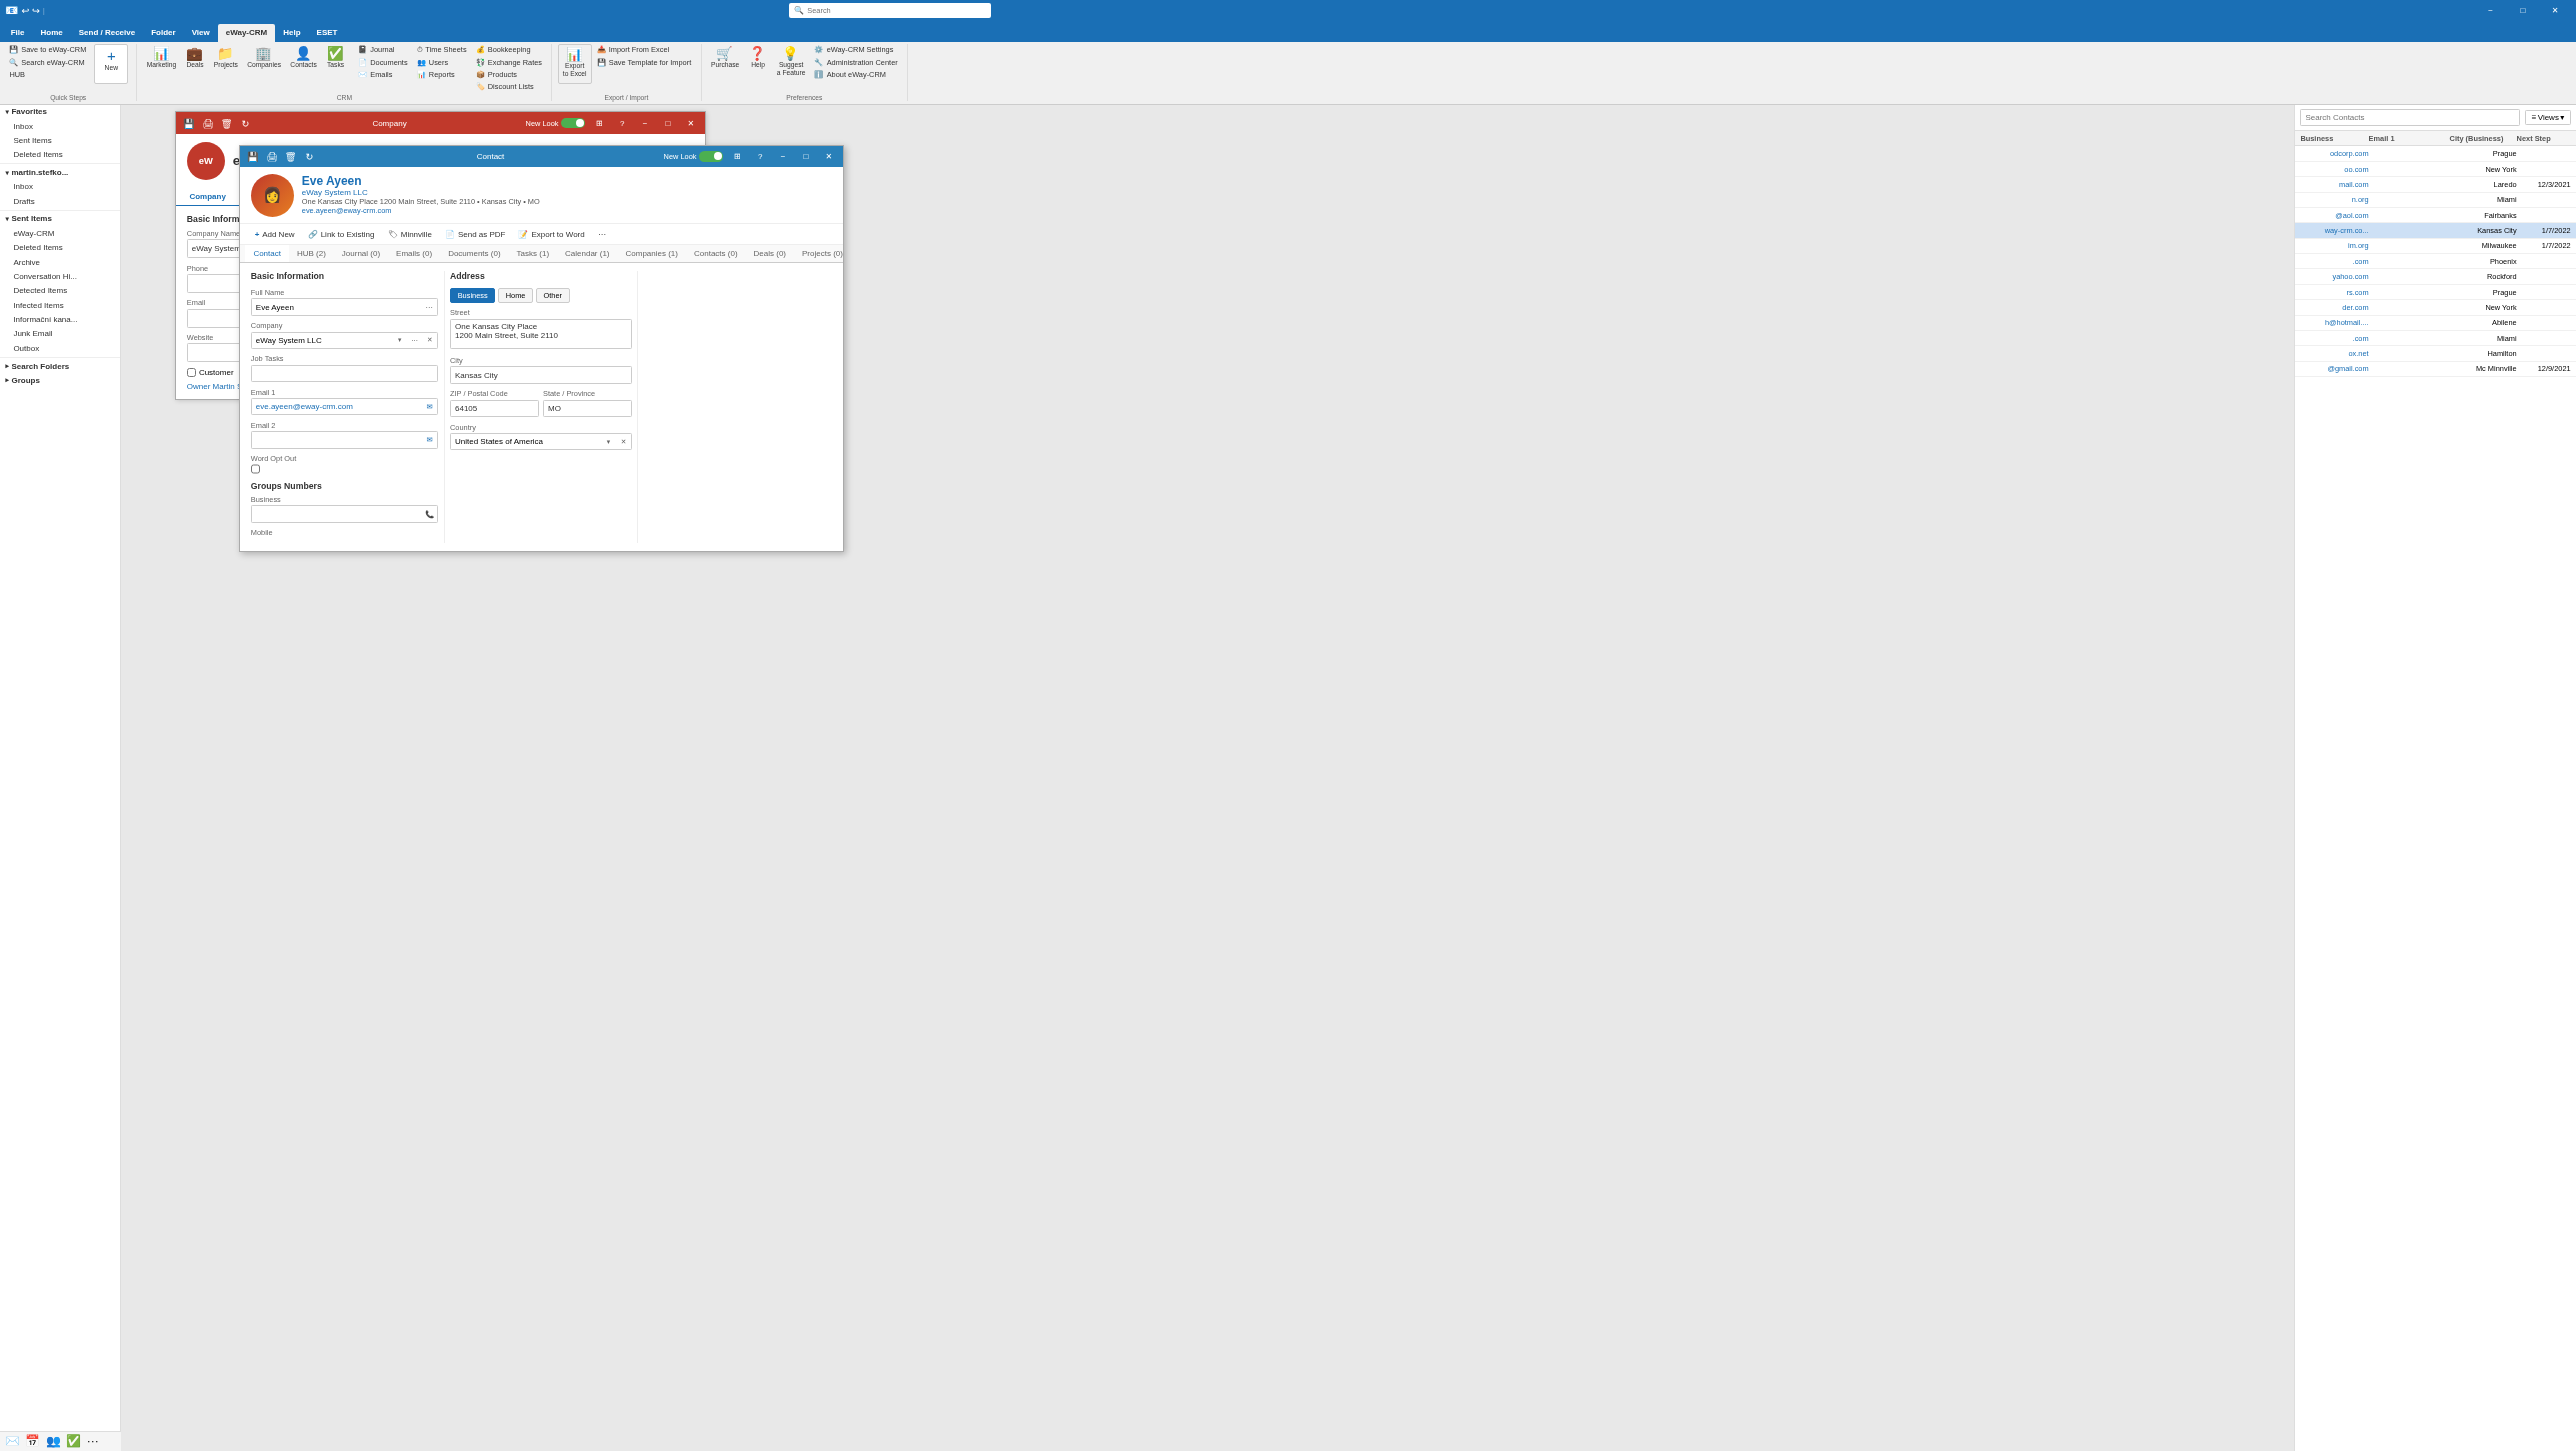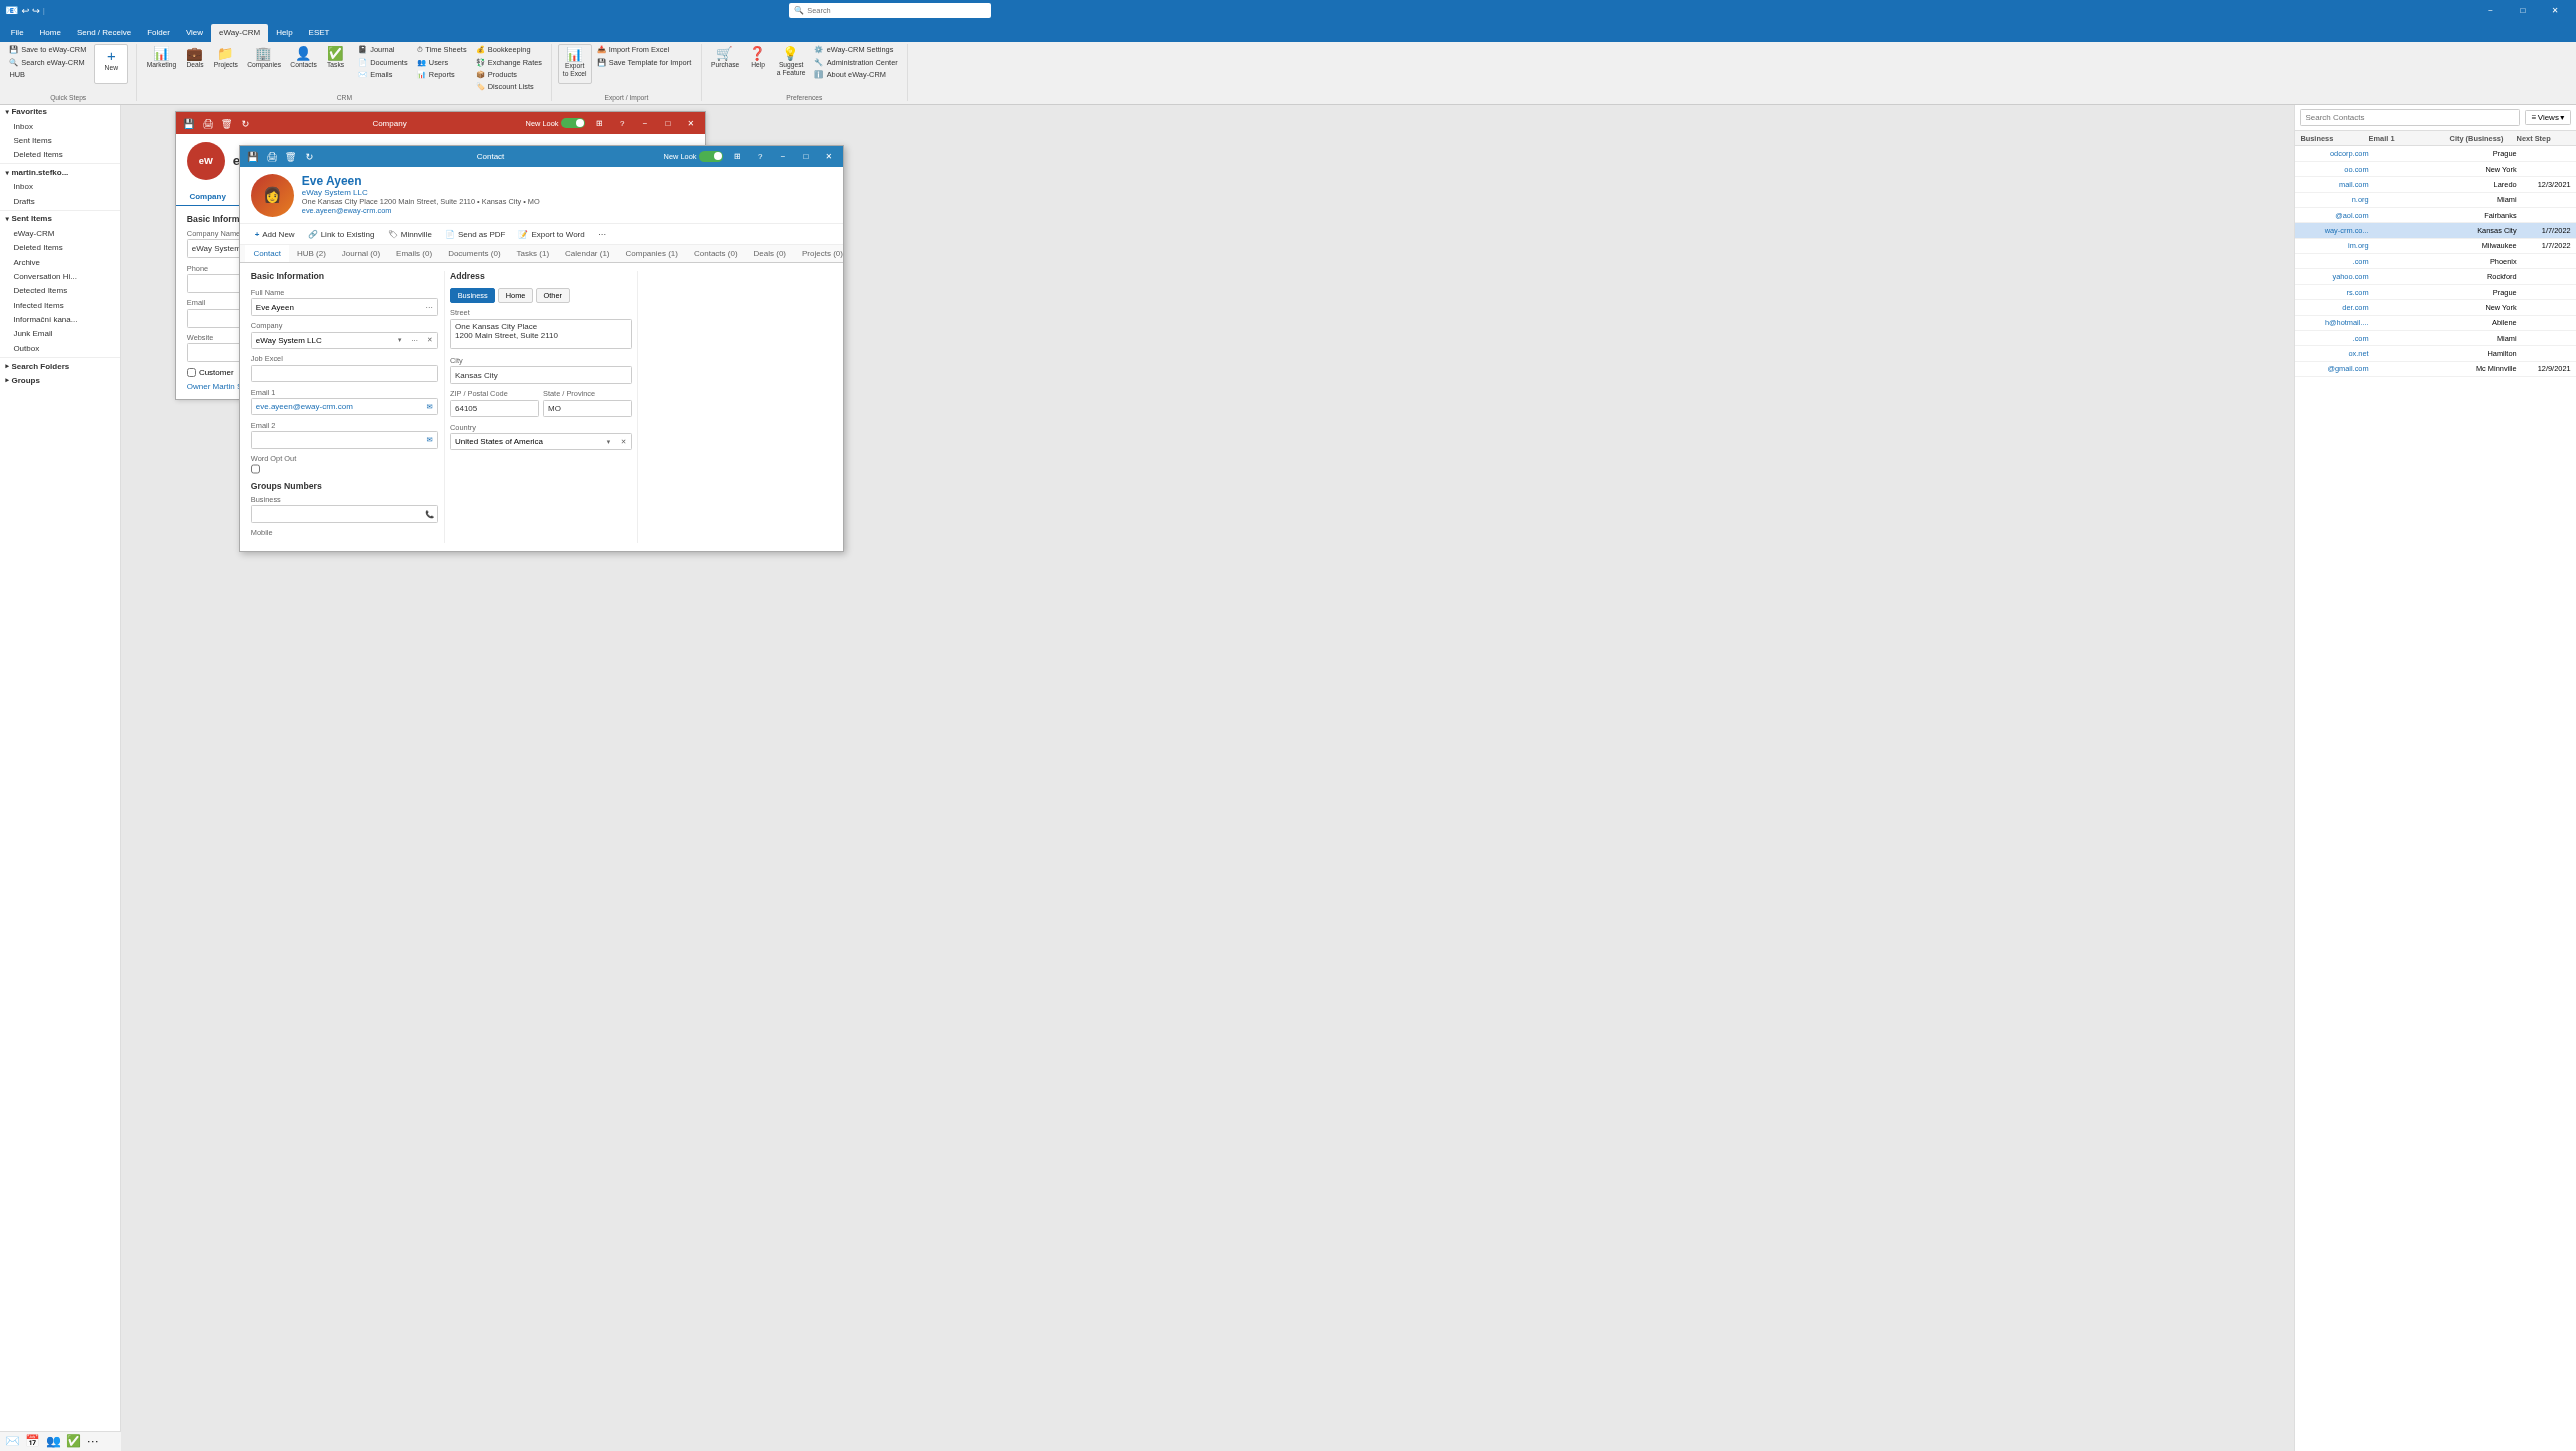--- a/index.html
+++ b/index.html
@@ -33,21 +33,21 @@
       align-items: flex-end;
       padding: 0 2.7px;
     }
     .ribbon-tab {
       padding: 2.7px 8px;
       font-size: 8px;
       color: white;
       cursor: pointer;
       border-radius: 2px 2px 0 0;
       height: 17.5px;
-      display: flex; align-items: center;
+      display: flex; align-items: center; font-weight: bold;
     }
     .ribbon-tab.active { background: #f0f0f0; color: #333; }
 
     
     .ribbon {
       background: #f0f0f0;
       border-bottom: 0.7px solid #ccc;
       display: flex;
       align-items: stretch;
       padding: 2.7px 0;
@@ -886,21 +886,21 @@
             <div class="company-dropdown">
               <input type="text" value="eWay System LLC" style="">
               <div class="dd-btns">
                 <button class="dd-btn">▾</button>
                 <button class="dd-btn">···</button>
                 <button class="dd-btn">✕</button>
               </div>
             </div>
           </div>
           <div class="field-row">
-            <div class="field-label">Job Excel</div>
+            <div class="field-label">Job Tasks</div>
             <input class="field-input" type="text" style="">
           </div>
           <div class="field-row">
             <div class="field-label">Email 1</div>
             <div class="field-input-with-btn">
               <input type="text" value="eve.ayeen@eway-crm.com" style="flex: 1 1 0%; border: none; outline: none; padding: 0px 4px; font-size: 8px; color: rgb(26, 111, 181);">
               <button class="email-btn">✉</button>
             </div>
           </div>
           <div class="field-row">

